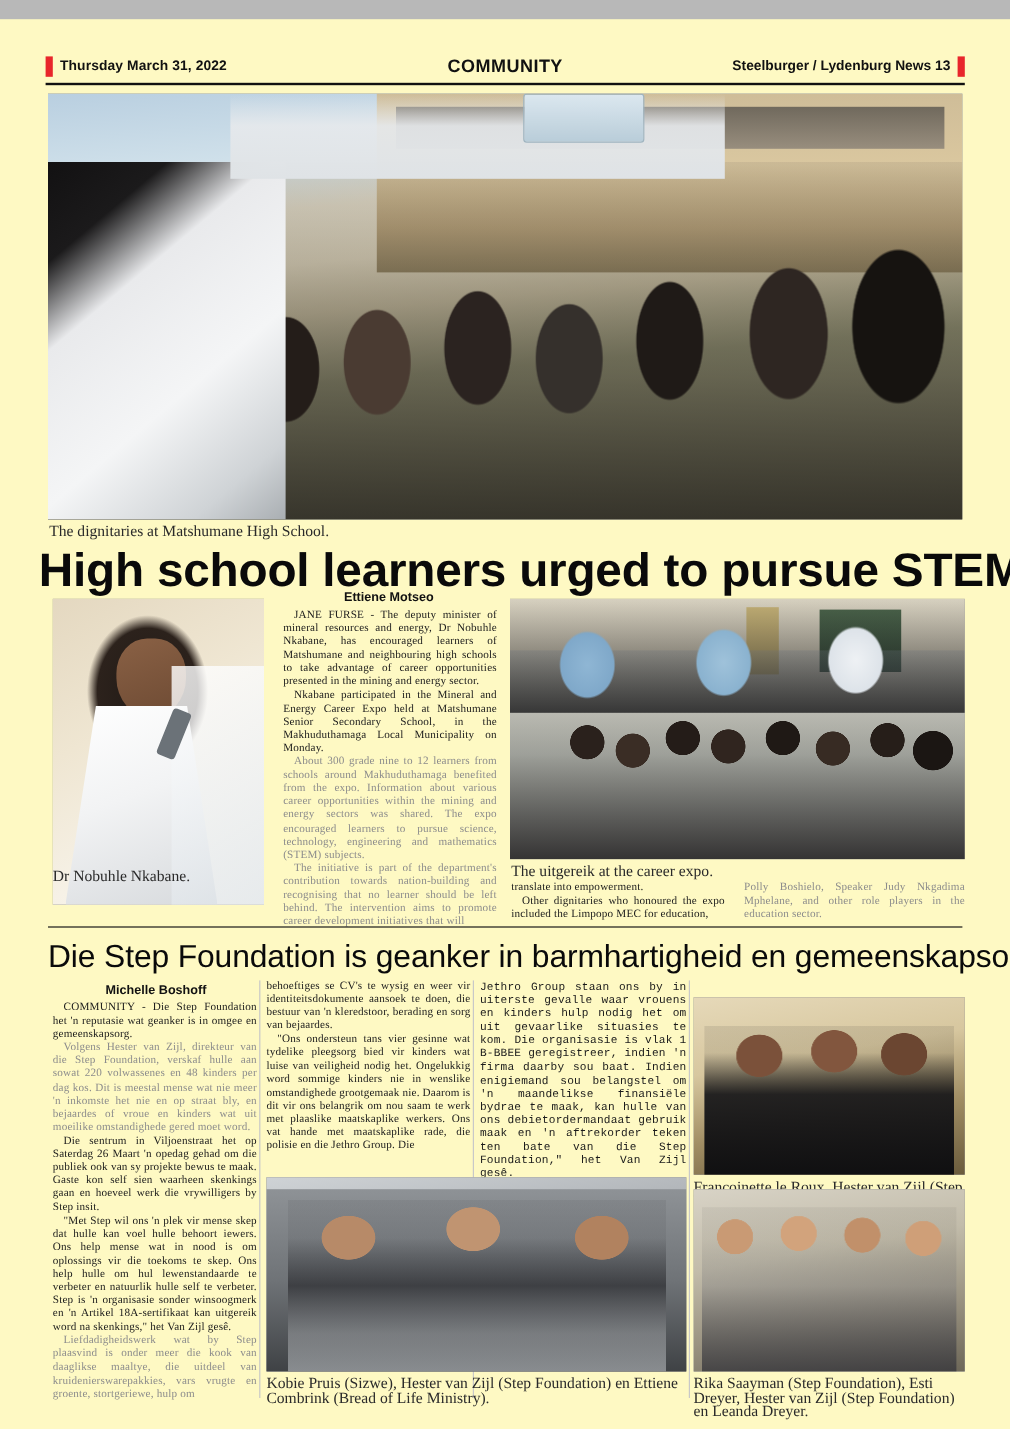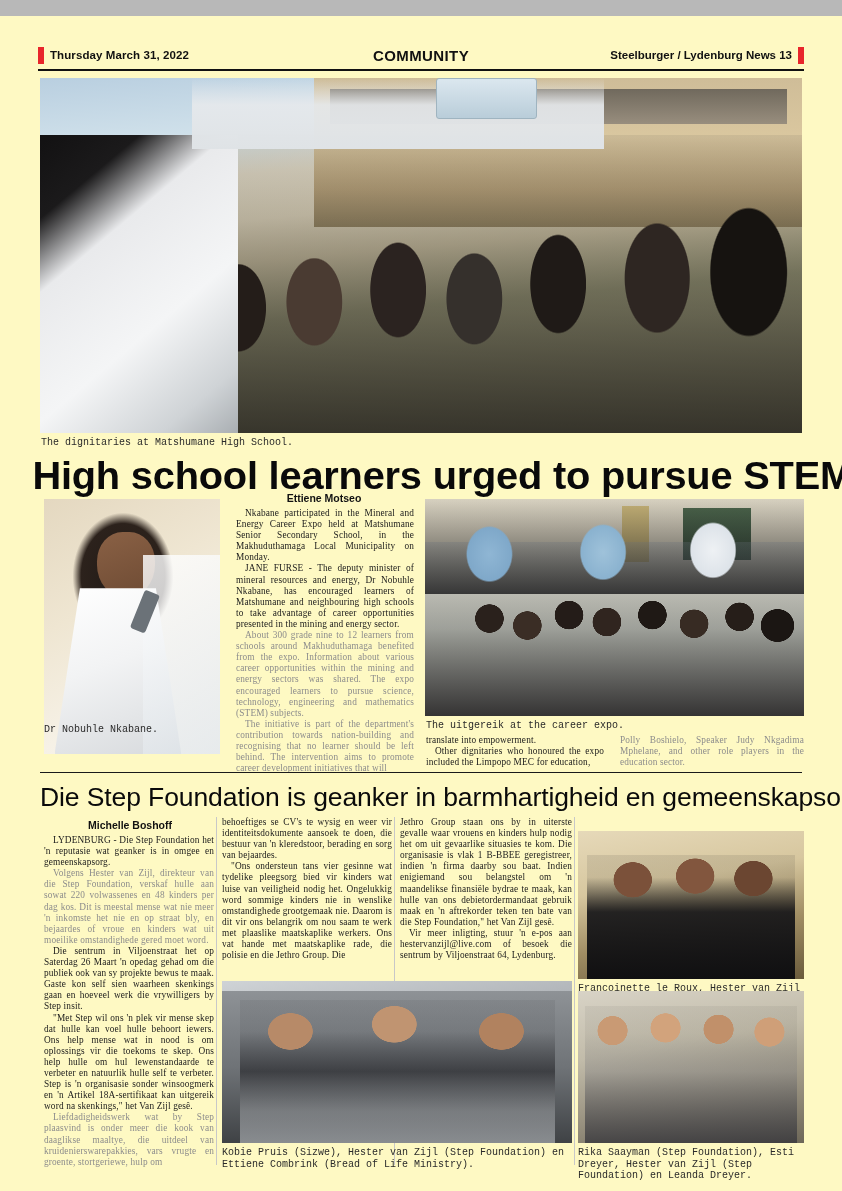--- a/index.html
+++ b/index.html
@@ -82,22 +82,22 @@
     overflow: hidden;
     background: #8d8d8d;
   }
   .photo .ph-layer {
     position: absolute;
     inset: 0;
   }
 
   .caption {
     position: absolute;
-    font-family: Liberation Mono, monospace;
-    font-size: 10px;
+    font-family: Liberation Serif, serif;
+    font-size: 13px;
     line-height: 11.5px;
     color: #2a2a2a;
   }
 
   
   #hero-photo {
     left: 40px; top: 62px; width: 762px; height: 355px;
   }
   #hero-photo .sky {
     background: linear-gradient(175deg,#b9cfe0 0%, #cfe0ea 16%, #e8e2cf 27%, #efe6cc 38%, #d9cfae 48%, #9ea07c 62%, #7e7f62 100%);
@@ -355,54 +355,54 @@
     <div class="ph-layer board"></div>
     <div class="ph-layer doorpanel"></div>
     <div class="ph-layer pupils"></div>
     <div class="ph-layer frontrow"></div>
   </div>
   <div class="caption" style="left:426px; top:704px; width:380px;">The uitgereik at the career expo.</div>
 
   <div class="byline" style="left:236px; top:476px; width:176px;">Ettiene Motseo</div>
 
   <div class="col" id="a1c1" style="left:236px; top:492px; width:178px;">
+      <p>JANE FURSE - The deputy minister of mineral resources and energy, Dr Nobuhle Nkabane, has encouraged learners of Matshumane and neighbouring high schools to take advantage of career opportunities presented in the mining and energy sector.</p>
       <p>Nkabane participated in the Mineral and Energy Career Expo held at Matshumane Senior Secondary School, in the Makhuduthamaga Local Municipality on Monday.</p>
-      <p>JANE FURSE - The deputy minister of mineral resources and energy, Dr Nobuhle Nkabane, has encouraged learners of Matshumane and neighbouring high schools to take advantage of career opportunities presented in the mining and energy sector.</p>
       <p class=" faded">About 300 grade nine to 12 learners from schools around Makhuduthamaga benefited from the expo. Information about various career opportunities within the mining and energy sectors was shared. The expo encouraged learners to pursue science, technology, engineering and mathematics (STEM) subjects.</p>
       <p class=" faded">The initiative is part of the department's contribution towards nation-building and recognising that no learner should be left behind. The intervention aims to promote career development initiatives that will</p>
     </div>
 
   <div class="col" id="a1c3" style="left:620px; top:719px; width:184px;">
       <p class="noind faded">Polly Boshielo, Speaker Judy Nkgadima Mphelane, and other role players in the education sector.</p>
     </div>
 
   <div class="col" id="a1c2" style="left:426px; top:719px; width:178px;">
       <p class="noind">translate into empowerment.</p>
       <p>Other dignitaries who honoured the expo included the Limpopo MEC for education,</p>
     </div>
 
   <div class="section-rule" id="rule-art2-top"></div>
   <div class="headline" id="headline-2">Die Step Foundation is geanker in barmhartigheid en gemeenskapsorg</div>
 
   <div class="byline" style="left:44px; top:803px; width:172px;">Michelle Boshoff</div>
 
   <div class="col" id="a2c1" style="left:44px; top:819px; width:170px;">
-      <p>LYDENBURG - Die Step Foundation het 'n reputasie wat geanker is in omgee en gemeenskapsorg.</p>
+      <p>COMMUNITY - Die Step Foundation het 'n reputasie wat geanker is in omgee en gemeenskapsorg.</p>
       <p class=" faded">Volgens Hester van Zijl, direkteur van die Step Foundation, verskaf hulle aan sowat 220 volwassenes en 48 kinders per dag kos. Dit is meestal mense wat nie meer 'n inkomste het nie en op straat bly, en bejaardes of vroue en kinders wat uit moeilike omstandighede gered moet word.</p>
       <p>Die sentrum in Viljoenstraat het op Saterdag 26 Maart 'n opedag gehad om die publiek ook van sy projekte bewus te maak. Gaste kon self sien waarheen skenkings gaan en hoeveel werk die vrywilligers by Step insit.</p>
       <p>"Met Step wil ons 'n plek vir mense skep dat hulle kan voel hulle behoort iewers. Ons help mense wat in nood is om oplossings vir die toekoms te skep. Ons help hulle om hul lewenstandaarde te verbeter en natuurlik hulle self te verbeter. Step is 'n organisasie sonder winsoogmerk en 'n Artikel 18A-sertifikaat kan uitgereik word na skenkings," het Van Zijl gesê.</p>
       <p class=" faded">Liefdadigheidswerk wat by Step plaasvind is onder meer die kook van daaglikse maaltye, die uitdeel van kruidenierswarepakkies, vars vrugte en groente, stortgeriewe, hulp om</p>
     </div>
 
   <div class="col" id="a2c2" style="left:222px; top:801px; width:170px;">
       <p class="noind">behoeftiges se CV's te wysig en weer vir identiteitsdokumente aansoek te doen, die bestuur van 'n kleredstoor, berading en sorg van bejaardes.</p>
       <p>"Ons ondersteun tans vier gesinne wat tydelike pleegsorg bied vir kinders wat luise van veiligheid nodig het. Ongelukkig word sommige kinders nie in wenslike omstandighede grootgemaak nie. Daarom is dit vir ons belangrik om nou saam te werk met plaaslike maatskaplike werkers. Ons vat hande met maatskaplike rade, die polisie en die Jethro Group. Die</p>
     </div>
 
-  <div class="col" id="a2c3" style="left:400px; top:801px; width:172px;">
+  <div class="col" id="a2c3" style="left:400px; top:801px; width:172px;font-family:Liberation Mono, monospace;">
       <p class="noind">Jethro Group staan ons by in uiterste gevalle waar vrouens en kinders hulp nodig het om uit gevaarlike situasies te kom. Die organisasie is vlak 1 B-BBEE geregistreer, indien 'n firma daarby sou baat. Indien enigiemand sou belangstel om 'n maandelikse finansiële bydrae te maak, kan hulle van ons debietordermandaat gebruik maak en 'n aftrekorder teken ten bate van die Step Foundation," het Van Zijl gesê.</p>
       <p>Vir meer inligting, stuur 'n e-pos aan hestervanzijl@live.com of besoek die sentrum by Viljoenstraat 64, Lydenburg.</p>
     </div>
 
   <div class="vrule" style="left:216px; top:801px; height:348px;"></div>
   <div class="vrule" style="left:394px; top:801px; height:348px;"></div>
   <div class="vrule" style="left:574px; top:801px; height:348px;"></div>
 
   <div class="photo" id="step-photo-a">
     <div class="ph-layer bg"></div>

